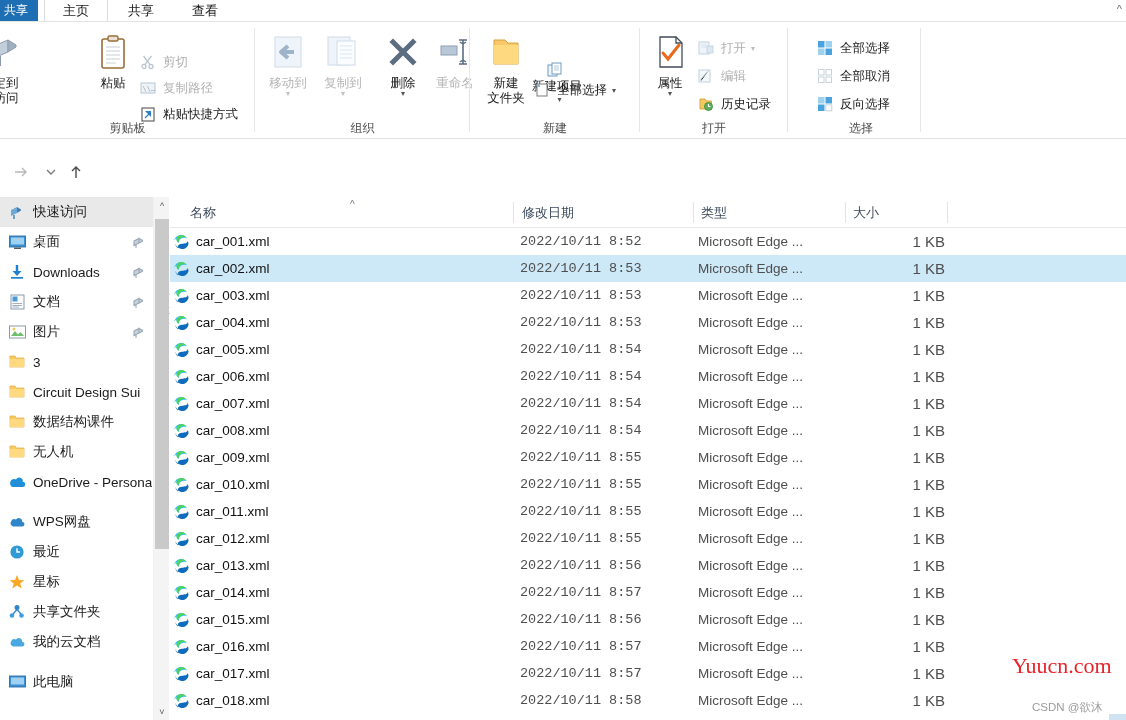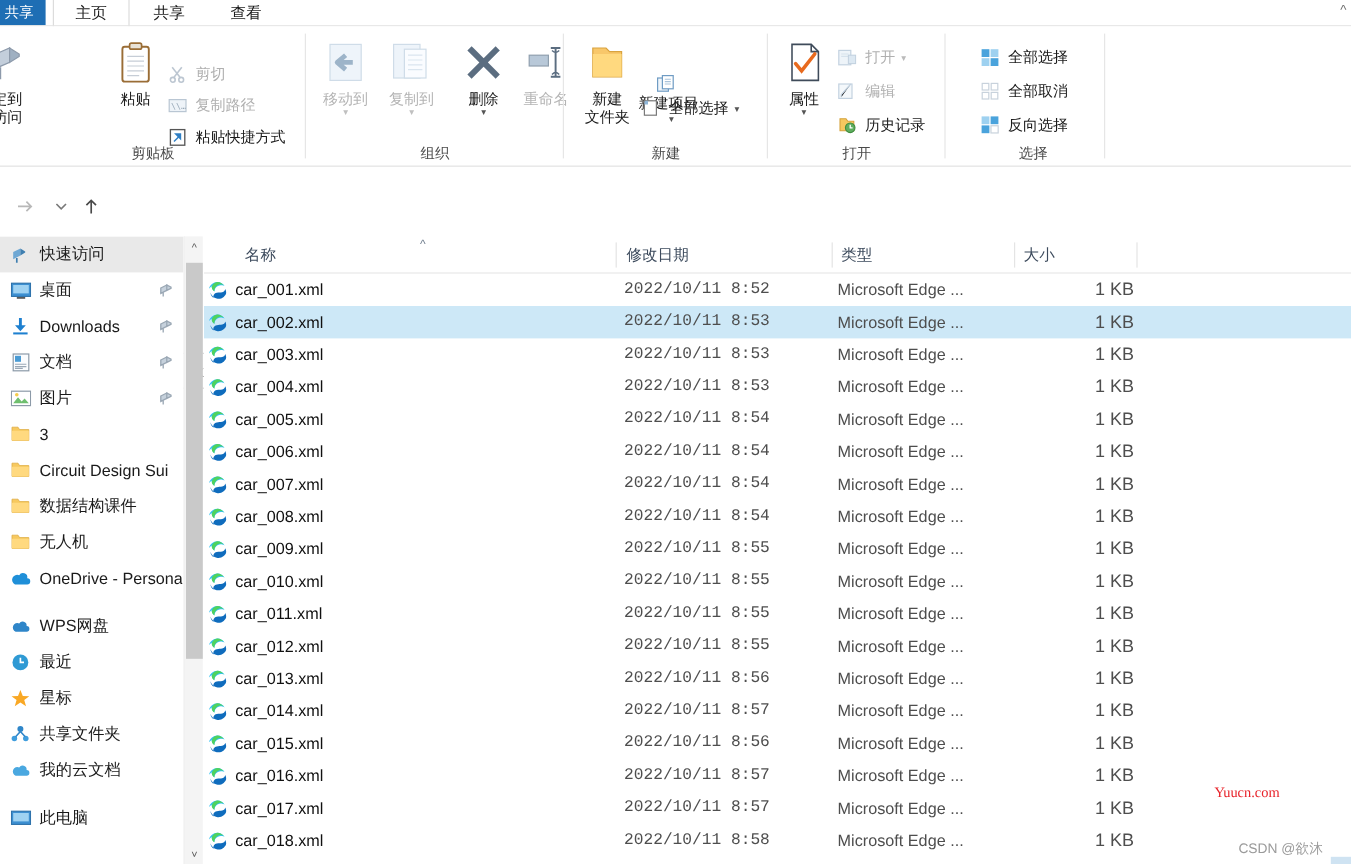--- a/index.html
+++ b/index.html
@@ -128,21 +128,21 @@
   .fname { position: absolute; left: 26px; top: 0; height: 27px; line-height: 27px; font-size: 13.5px; color: #111; white-space: nowrap; }
   .ficon { position: absolute; left: 2px; top: 5px; width: 18px; height: 18px; }
   .fdate { position: absolute; left: 350px; top: 0; height: 27px; line-height: 27px; font-size: 13.5px; color: #4e4e4e; white-space: nowrap; font-family: Liberation Mono, monospace; }
   .ftype { position: absolute; left: 528px; top: 0; height: 27px; line-height: 27px; font-size: 13.5px; color: #4e4e4e; white-space: nowrap; }
   .fsize { position: absolute; left: 680px; top: 0; width: 95px; text-align: right; height: 27px; line-height: 27px; font-size: 15px; color: #4e4e4e; white-space: nowrap; }
 
   
   .wm-red {
     position: absolute; left: 1012px; top: 653px;
     font-family: "Liberation Serif", "DejaVu Serif", serif;
-    font-size: 12px; color: #e8232a; white-space: nowrap;
+    font-size: 22px; color: #e8232a; white-space: nowrap;
   }
   .wm-gray {
     position: absolute; left: 1032px; top: 700px;
     font-size: 11.5px; color: #9a9a9a; white-space: nowrap;
   }
   .br-box { position: absolute; left: 1109px; top: 714px; width: 17px; height: 6px; background: #cfe3f2; }
 </style>
 </head>
 <body>
 
@@ -666,21 +666,21 @@
 
   <div class="sb-scroll">
     <div class="arr" style="top:0">^</div>
     <div class="thumb"></div>
     <div class="arr" style="bottom:0">˅</div>
   </div>
 
   <div class="filepane">
 
     <div class="colhdr">
-      <div class="col" style="left:34px;">名称</div>
+      <div class="col" style="left:20px;">名称</div>
       <div class="sortarrow" style="left:180px;">^</div>
       <div class="coldiv" style="left:343px;"></div>
       <div class="col" style="left:352px;">修改日期</div>
       <div class="coldiv" style="left:523px;"></div>
       <div class="col" style="left:531px;">类型</div>
       <div class="coldiv" style="left:675px;"></div>
       <div class="col" style="left:683px;">大小</div>
       <div class="coldiv" style="left:777px;"></div>
     </div>
 

